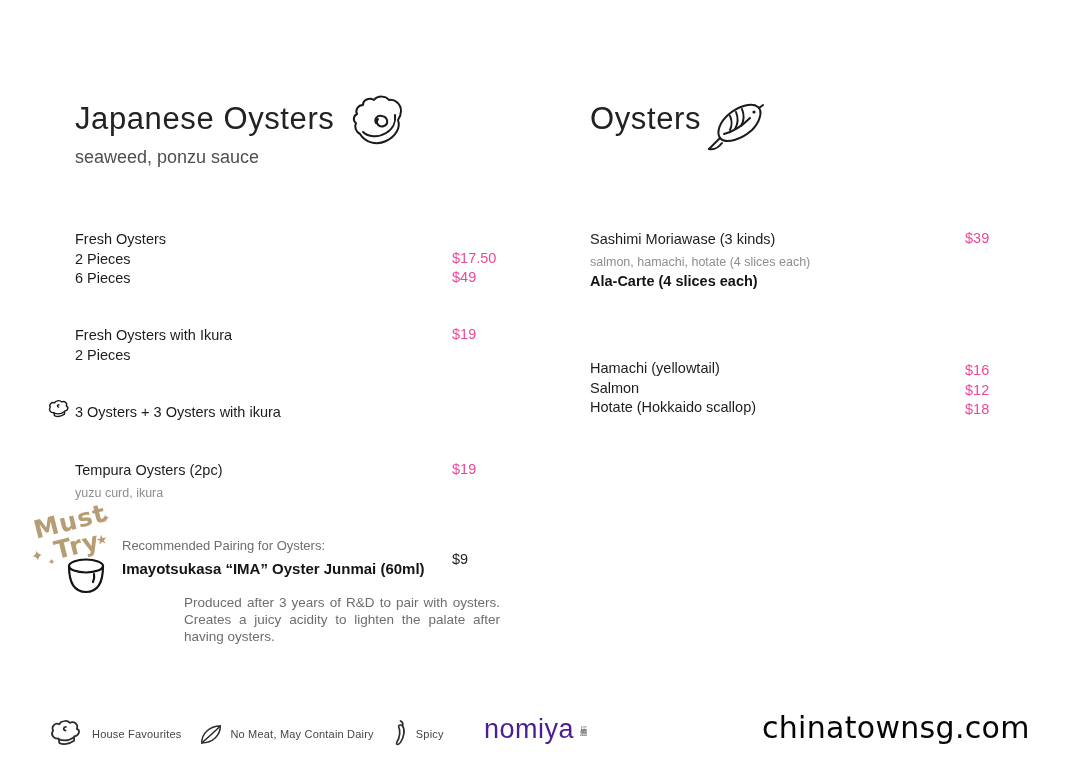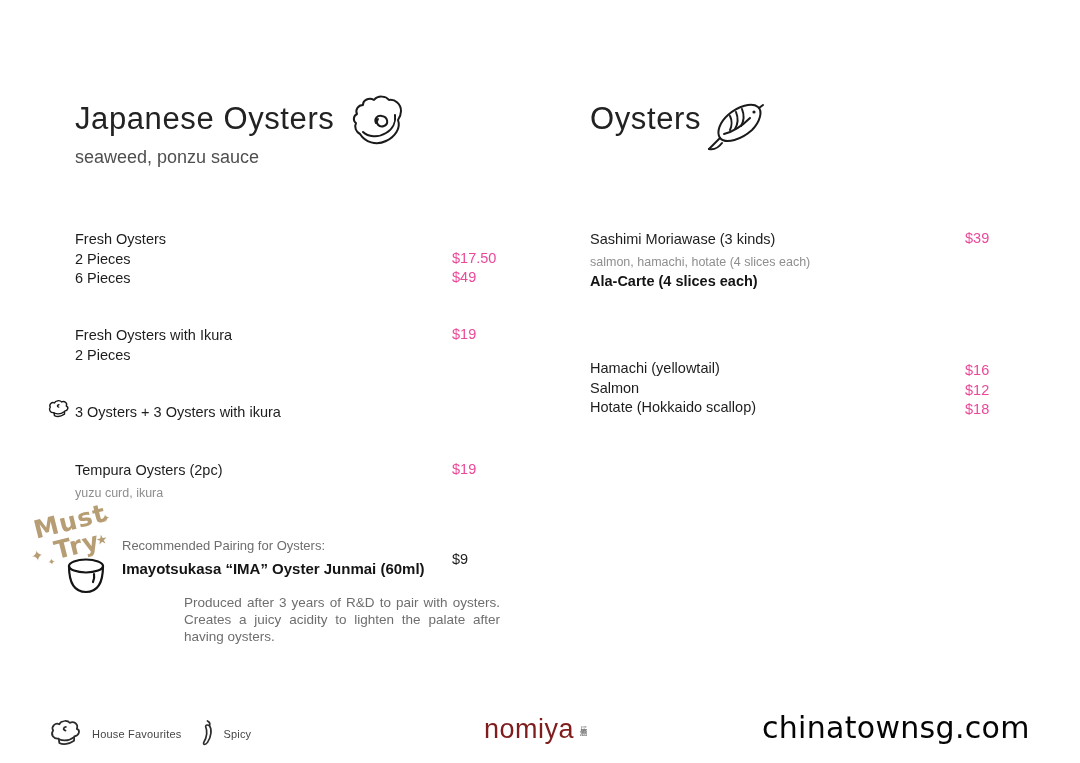--- a/index.html
+++ b/index.html
@@ -29,21 +29,21 @@
     text-align:justify;
   }
   .badge-word {
     position:absolute; font-weight:700; font-size:25px; letter-spacing:1px;
     transform:rotate(-14deg); font-family:"DejaVu Sans", sans-serif;
   }
   .badge-star { position:absolute; transform:rotate(-10deg); }
   .legend { position:absolute; left:48px; top:720px; display:flex; align-items:center; gap:19px; }
   .legend-item { display:flex; align-items:center; gap:8px; }
   .legend-label { font-size:11px; color:#454545; letter-spacing:0.2px; }
-  .brand { font-size:27px; font-weight:300; letter-spacing:0.5px; color:#7f1d1d; }
+  .brand { font-size:27px; font-weight:300; letter-spacing:0.5px; color:#4c1d95; }
   .brand-jp {
     writing-mode:vertical-rl; font-size:7.5px; color:#7a7a7a; letter-spacing:1.5px;
     line-height:8px;
   }
   .watermark {
     font-family:"DejaVu Sans", sans-serif; font-weight:400; font-size:30px;
     color:#050505; letter-spacing:0.3px;
   }
   svg { display:block; }
 </style>
@@ -172,20 +172,29 @@
         <svg width="36" height="28" viewBox="0 0 40 32" fill="none" stroke="#2c2c2c" stroke-width="2" stroke-linecap="round" stroke-linejoin="round" style="transform:rotate(-8deg);">
           <path d="M11 20 C5 20 2 14 6 10 C4 5 10 1 14 4 C16 0 24 0 26 4 C31 2 36 7 33 12 C37 14 35 20 29 20 L28 25 C22 28 15 28 11 25 Z"></path>
           <path d="M11 21 C17 24 23 24 28 21"></path>
           <path d="M21 8 C18 8 17 11 20 12"></path>
         </svg>
       </span>
       <span class="legend-label">House Favourites</span>
     </div>
     <div class="legend-item">
       <span>
+        <svg width="22" height="21" viewBox="0 0 26 24" fill="none" stroke="#2c2c2c" stroke-width="1.8" stroke-linecap="round" stroke-linejoin="round">
+          <path d="M2 22 C2 11 11 2 24 2 C24 13 15 22 2 22 Z"></path>
+          <path d="M2 22 C9 16 17 9 24 2"></path>
+        </svg>
+      </span>
+      <span class="legend-label">No Meat, May Contain Dairy</span>
+    </div>
+    <div class="legend-item">
+      <span>
         <svg width="15" height="28" viewBox="0 0 16 30" fill="none" stroke="#2c2c2c" stroke-width="1.8" stroke-linecap="round" stroke-linejoin="round">
           <path d="M8 1 C10 2 11 4 10 6"></path>
           <path d="M10 6 C13 10 12 18 8 24 C6 27 3 27 4 24 C7 19 8 12 6 7 C6 5 8 5 10 6 Z"></path>
         </svg>
       </span>
       <span class="legend-label">Spicy</span>
     </div>
   </div>
 
   <div class="abs" style="left:484px; top:714px; display:flex; align-items:flex-start;">

